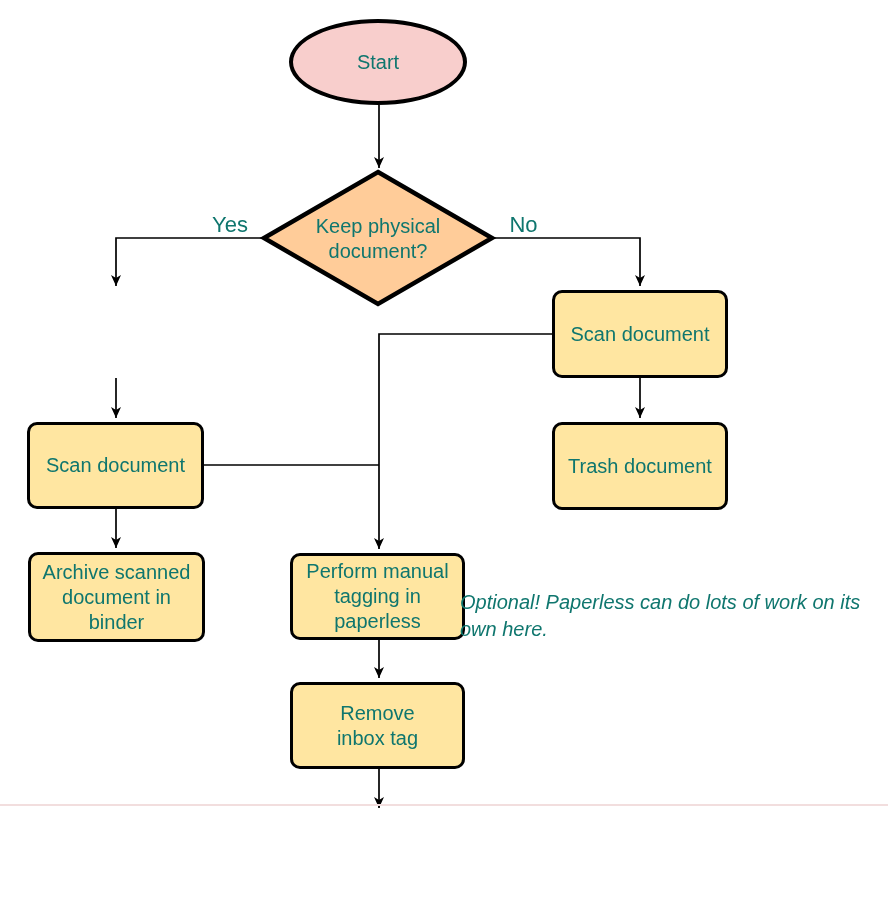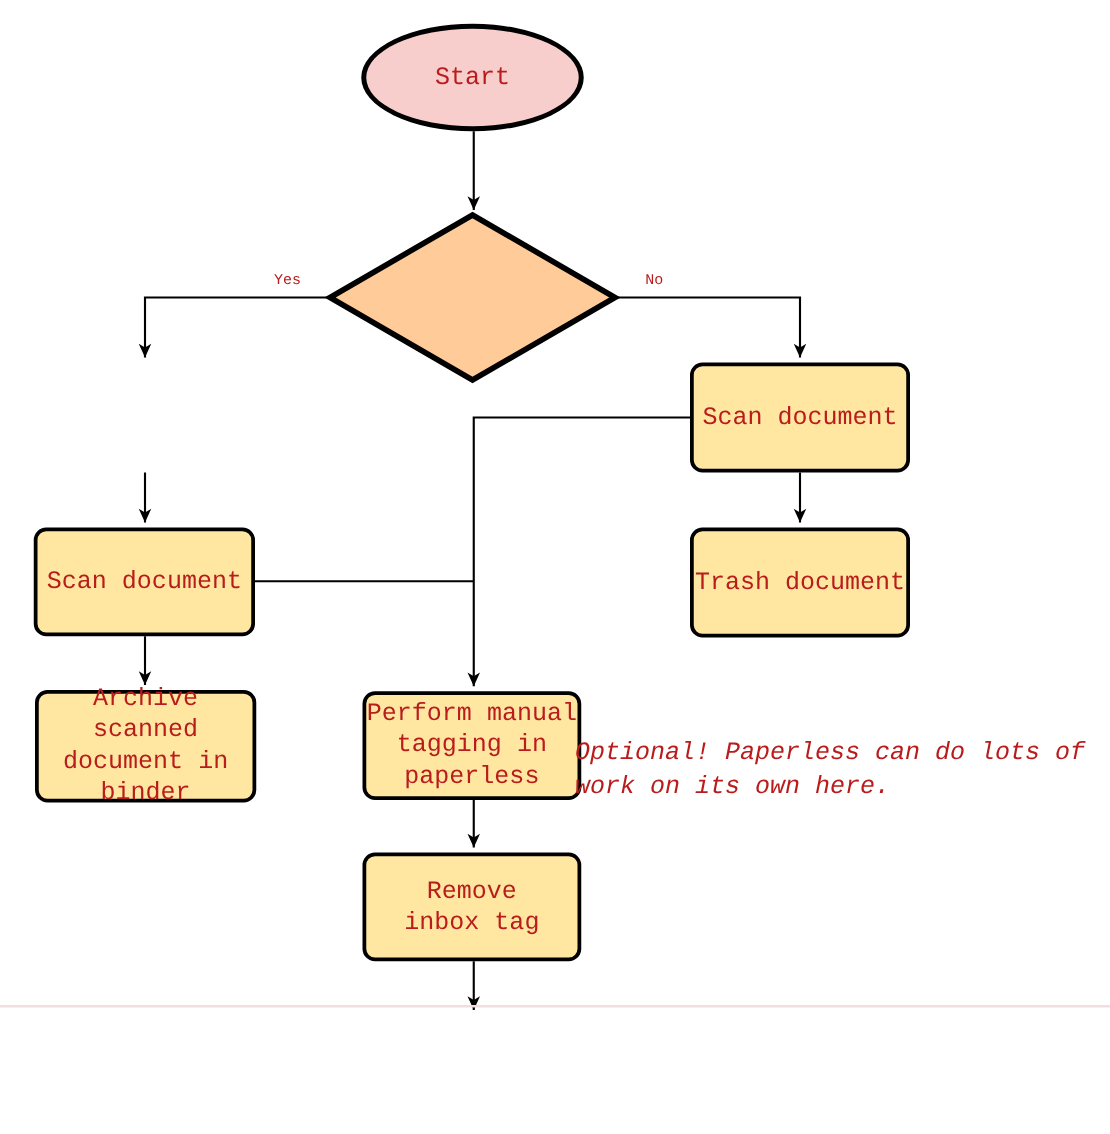--- a/index.html
+++ b/index.html
@@ -3,22 +3,22 @@
 <meta charset="utf-8">
 <style>
   html, body { margin: 0; padding: 0; background: #ffffff; }
   * { box-sizing: border-box; }
   #canvas {
     position: relative;
     width: 888px;
     height: 808px;
     background: #ffffff;
     overflow: hidden;
-    font-family: Liberation Mono, monospace;
-    color: #b91c1c;
+    font-family: Liberation Sans, sans-serif;
+    color: #0f766e;
   }
   #edges {
     position: absolute;
     left: 0; top: 0;
     width: 888px; height: 907px;
   }
   .edge {
     stroke: #000;
     stroke-width: 1.7;
     fill: none;
@@ -39,21 +39,21 @@
   .process {
     border: 3.6px solid #000;
     border-radius: 10px;
   }
   .terminator {
     border: 4px solid #000;
     border-radius: 50%;
   }
   .floating-label {
     position: absolute;
-    font-size: 12px;
+    font-size: 22px;
     line-height: 25px;
     text-align: center;
   }
   .note {
     position: absolute;
     font-size: 20px;
     line-height: 27px;
     font-style: italic;
     text-align: left;
   }
@@ -88,20 +88,24 @@
     <path class="edge arrow" d="M379 640 L379 678"></path>
     <path class="edge arrow" d="M379 769 L379 808"></path>
 
     <polygon points="378,172 492,238 378,304 264,238" stroke="#000" stroke-width="4.5" fill="#FFCC99"></polygon>
   </svg>
 
   <div class="node terminator" style="left: 289px; top: 19px; width: 178px; height: 86px; background-color: rgb(248, 206, 204);">
     <span class="label">Start</span>
   </div>
 
+  <div class="node" style="left:293px; top:211px; width:170px; height:55px;">
+    <span class="label">Keep physical
+document?</span>
+  </div>
 
   <div class="floating-label" style="left:205px; top:212px; width:50px;">
     <span class="label">Yes</span>
   </div>
   <div class="floating-label" style="left:501px; top:212px; width:45px;">
     <span class="label">No</span>
   </div>
 
 
   <div class="node process" style="left: 27px; top: 422px; width: 177px; height: 87px; background-color: rgb(255, 230, 161);">

